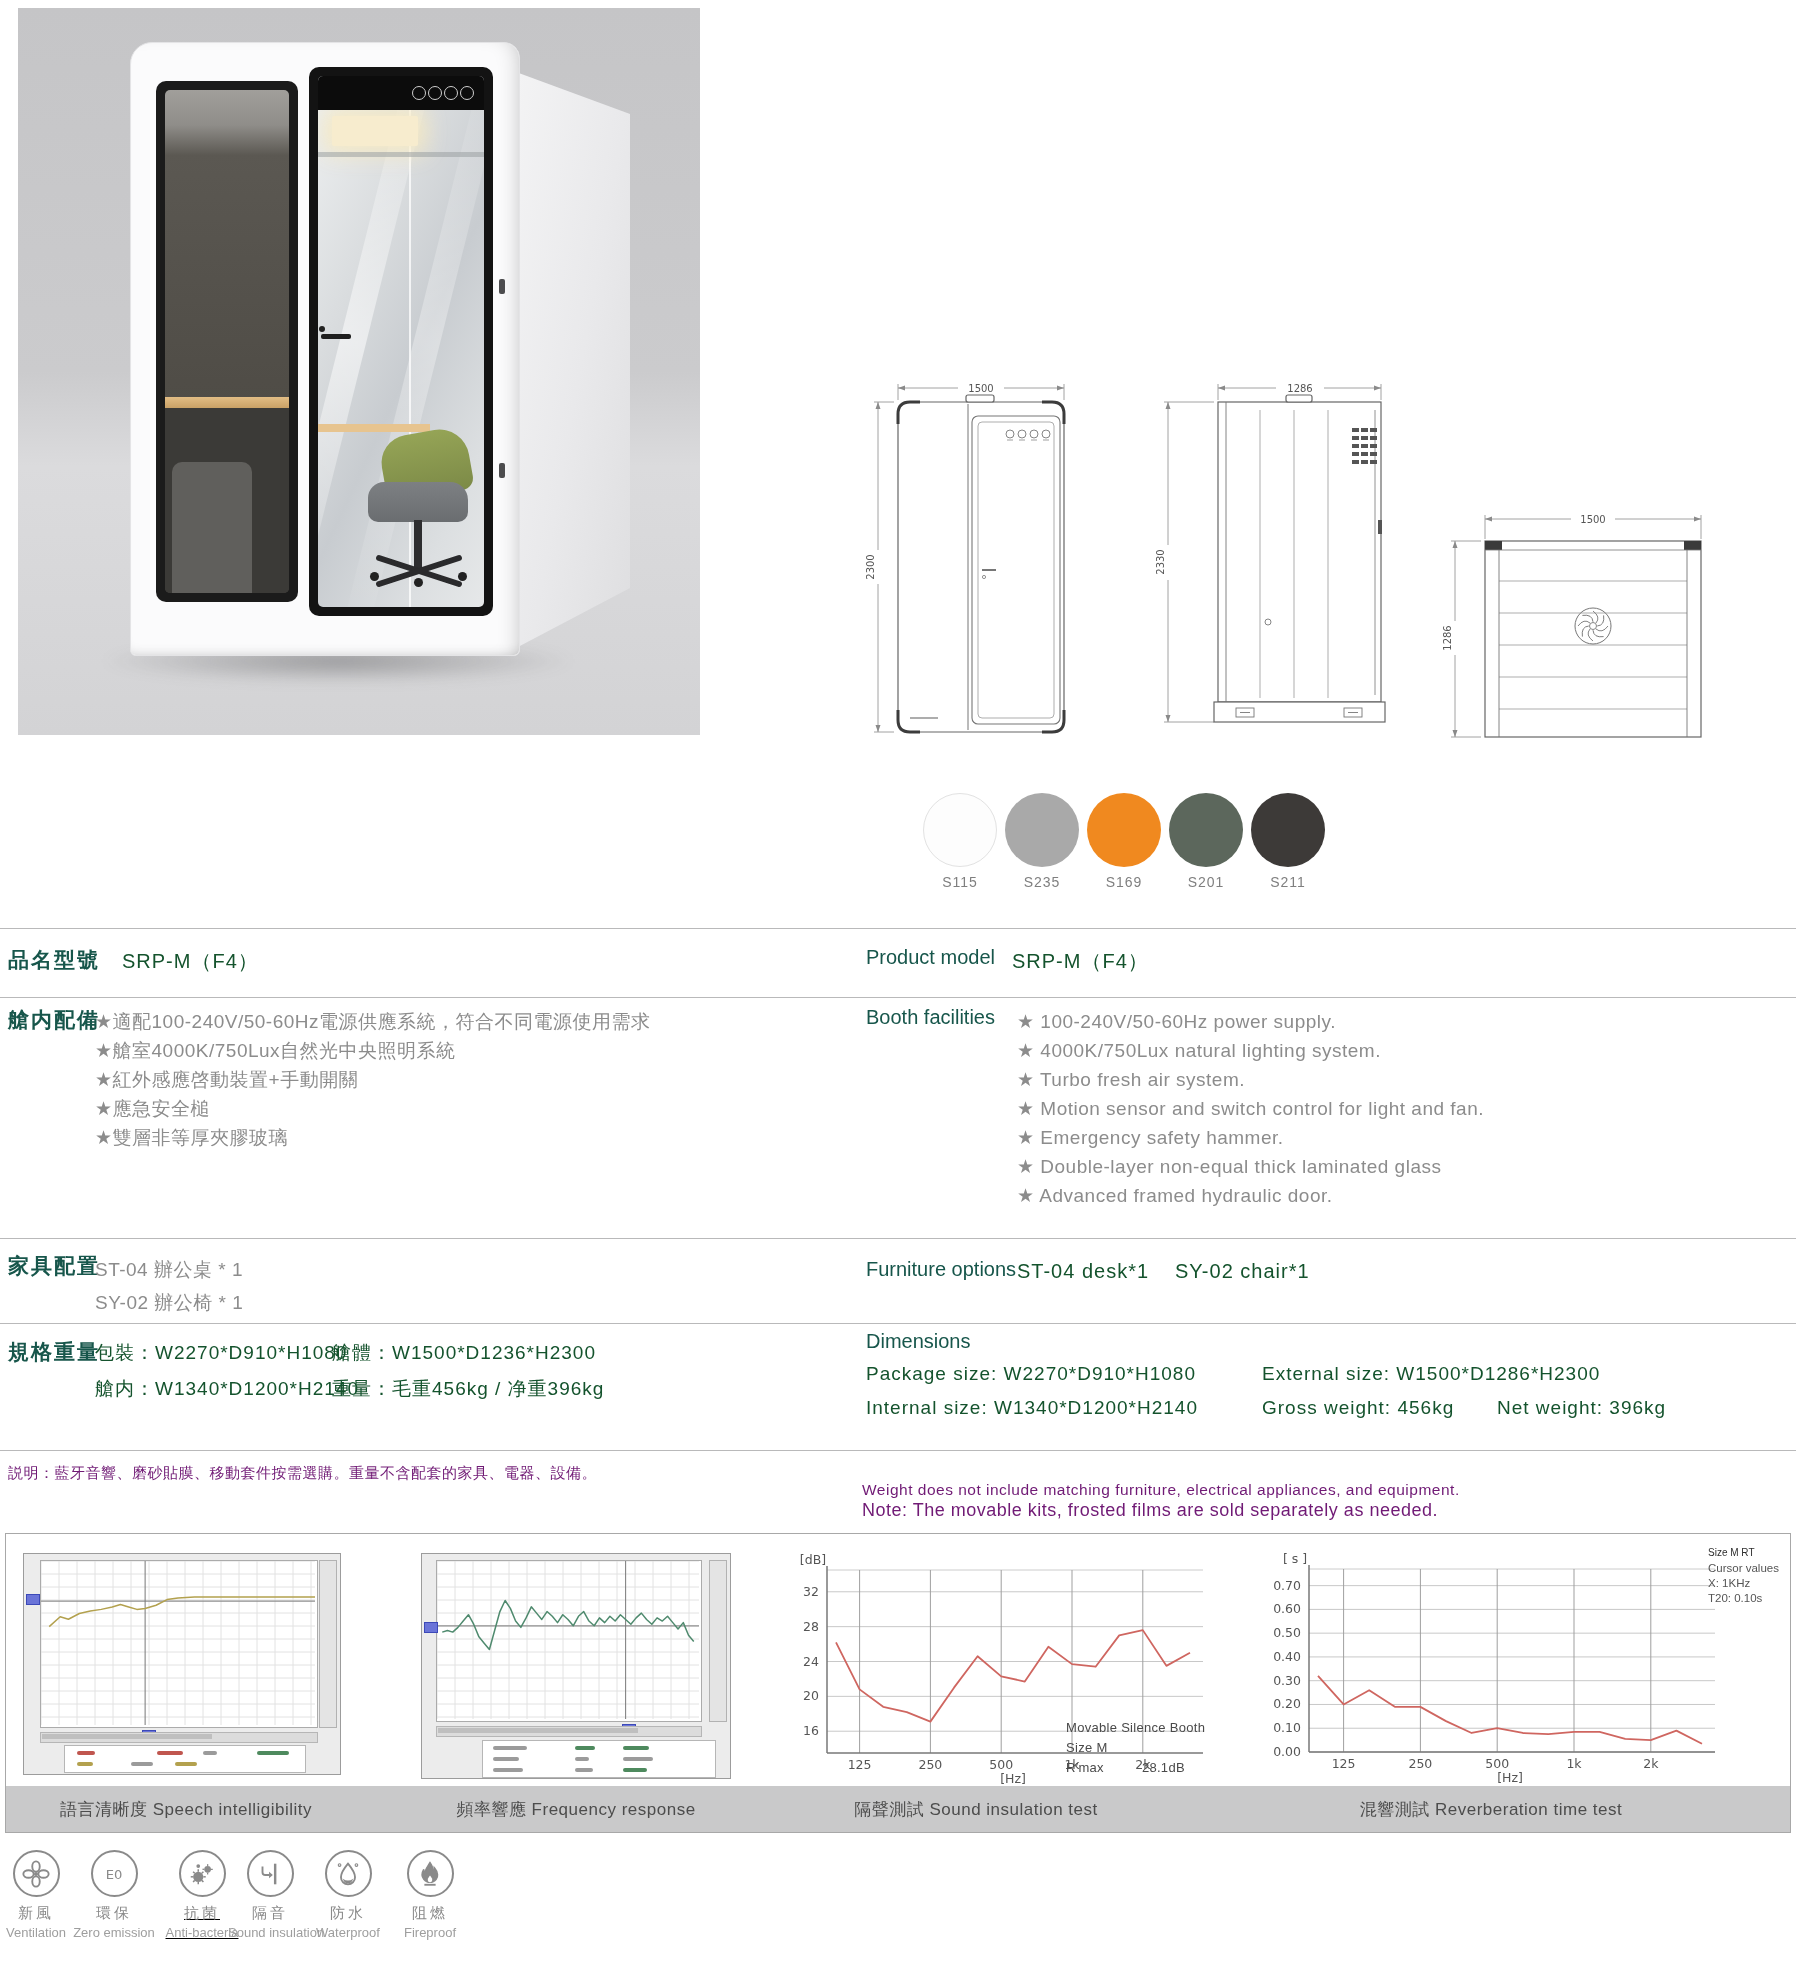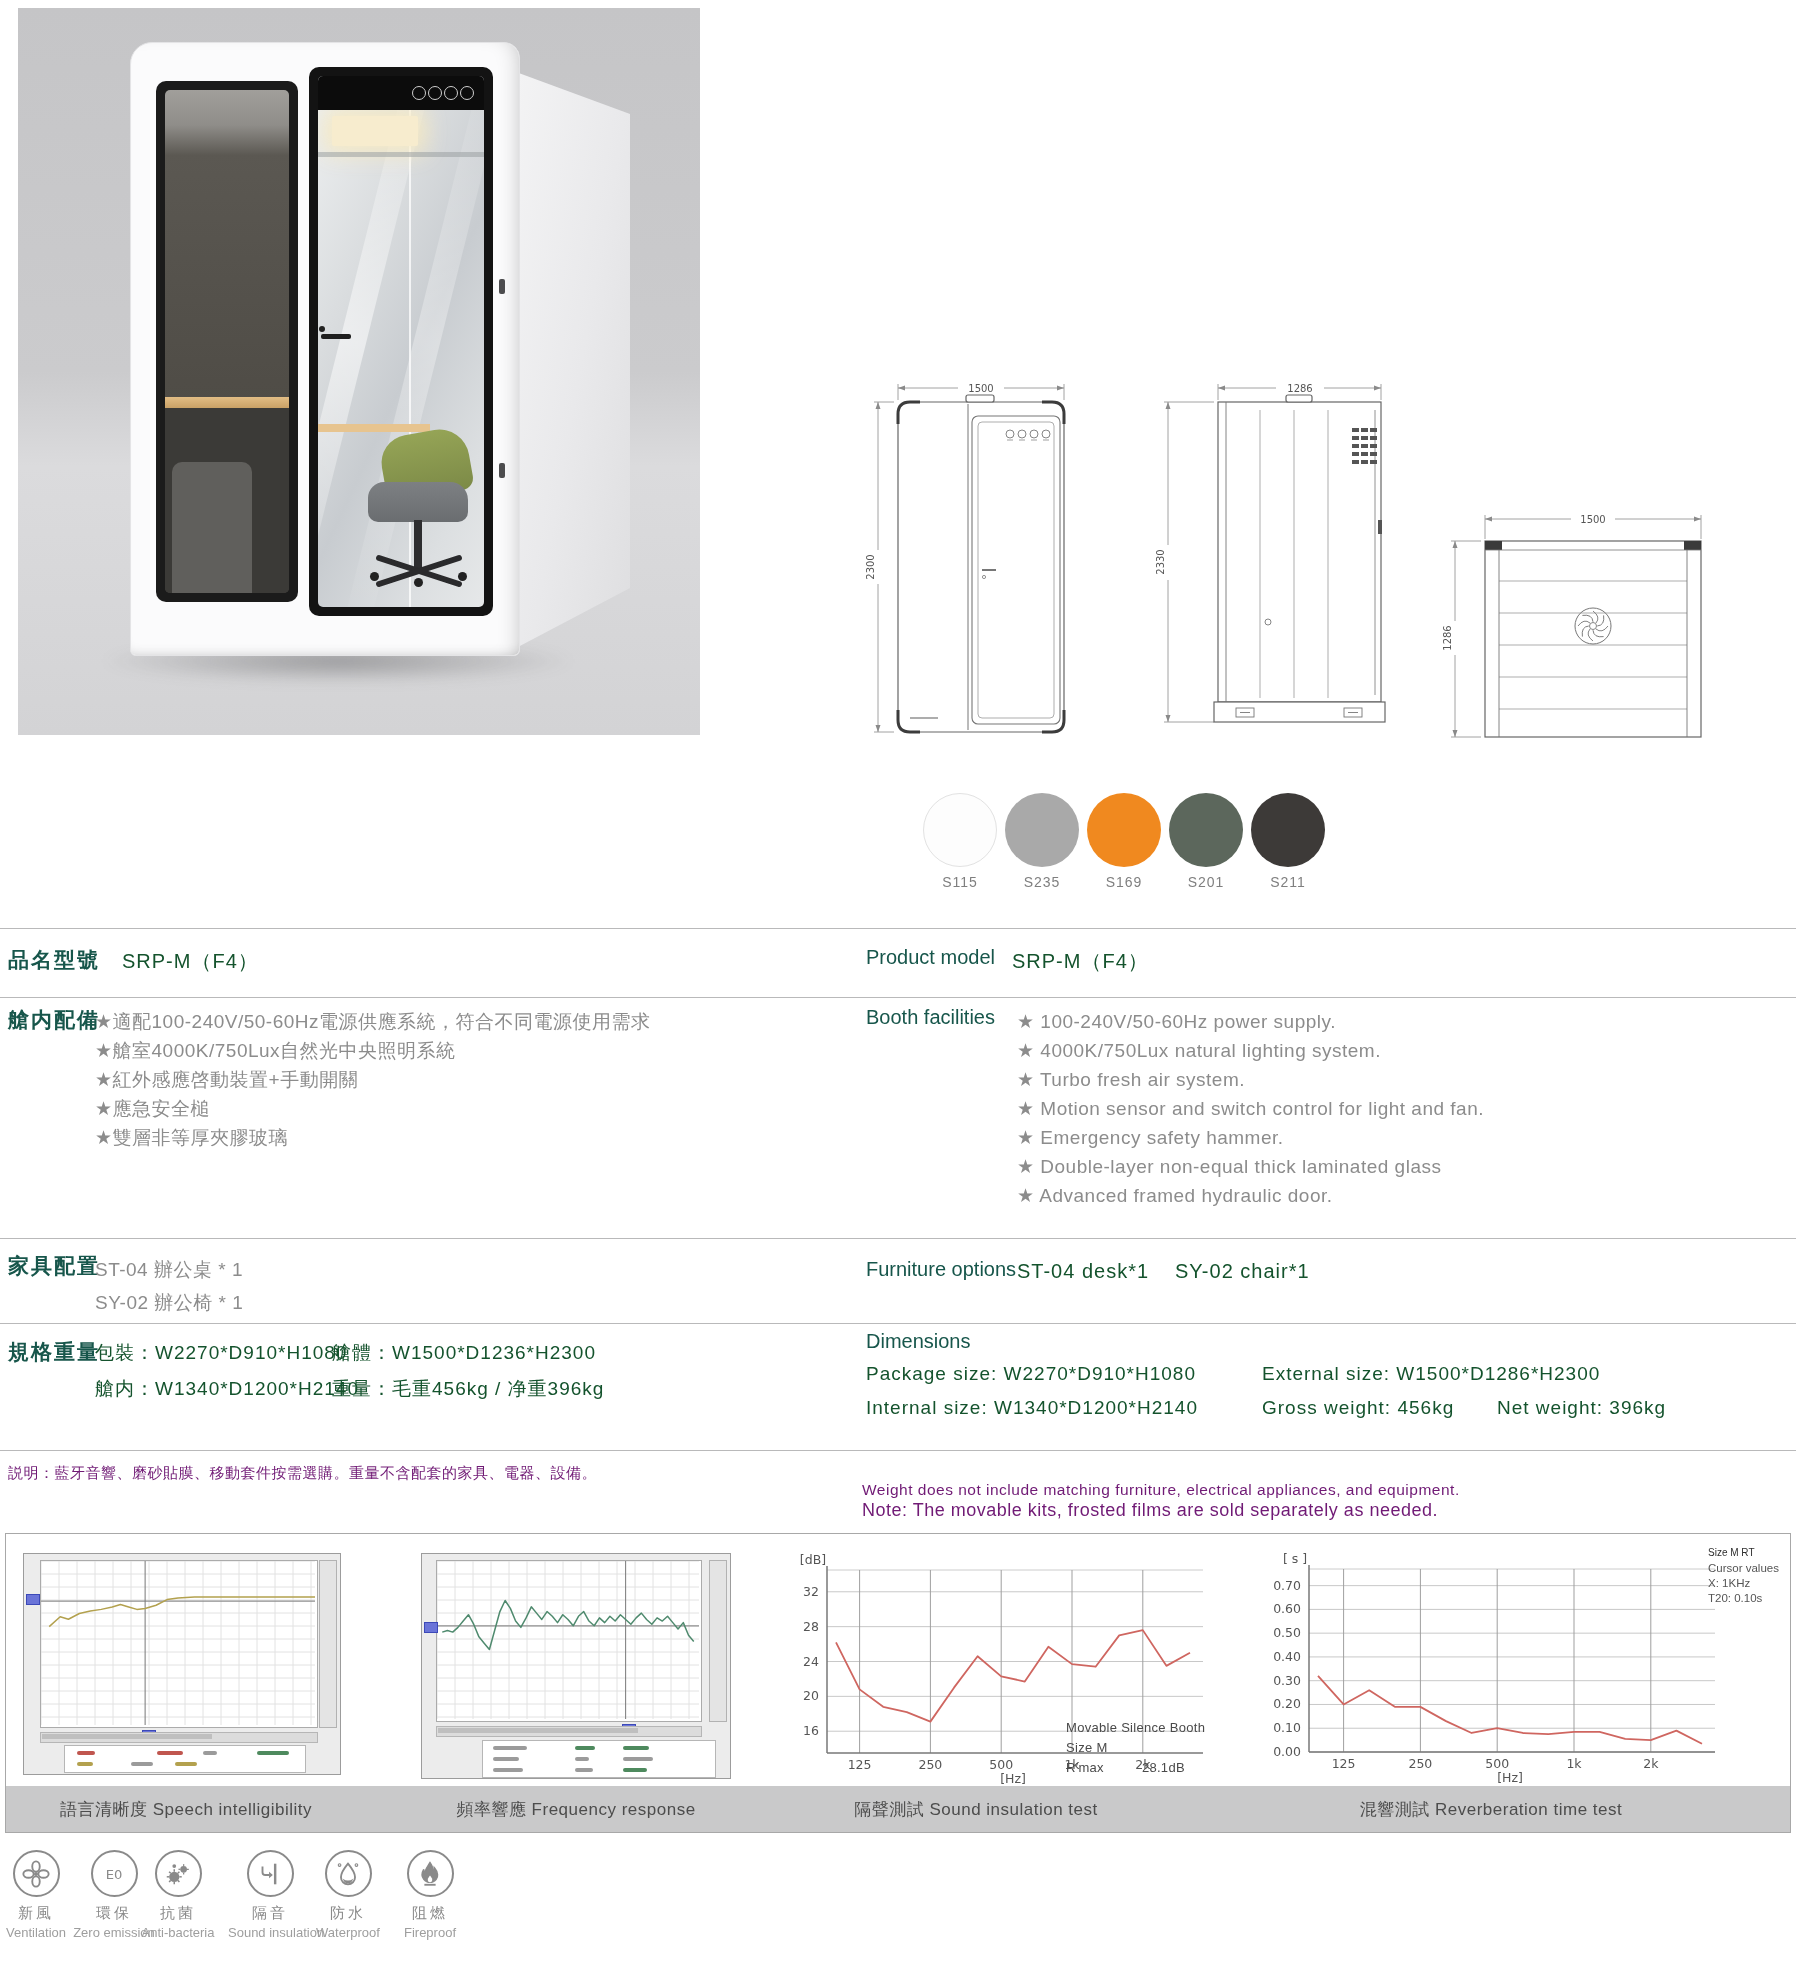--- a/index.html
+++ b/index.html
@@ -574,21 +574,21 @@
   <div class="feature" style="left:72px;">
     <div class="f-circle">
       <svg width="30" height="30" viewBox="0 0 32 32">
         <text x="16" y="21" text-anchor="middle" font-size="14" fill="#8a8a8a">E0</text>
       </svg>
     </div>
     <span class="f-zh">環保</span>
     <span class="f-en">Zero emission</span>
   </div>
 
-  <div class="feature" style="left:136px;">
+  <div class="feature" style="left:160px;text-decoration:underline;">
     <div class="f-circle">
       <svg width="30" height="30" viewBox="0 0 32 32" stroke="#8a8a8a">
         <circle cx="12" cy="19" r="5.5" fill="#8a8a8a" stroke="none"></circle>
         <g stroke-width="1.6">
           <line x1="12" y1="11" x2="12" y2="13.5"></line>
             <line x1="12" y1="24.5" x2="12" y2="27"></line>
           <line x1="4" y1="19" x2="6.5" y2="19"></line>
             <line x1="17.5" y1="19" x2="20" y2="19"></line>
           <line x1="6.5" y1="13.5" x2="8.2" y2="15.2"></line>
             <line x1="15.8" y1="22.8" x2="17.5" y2="24.5"></line>

